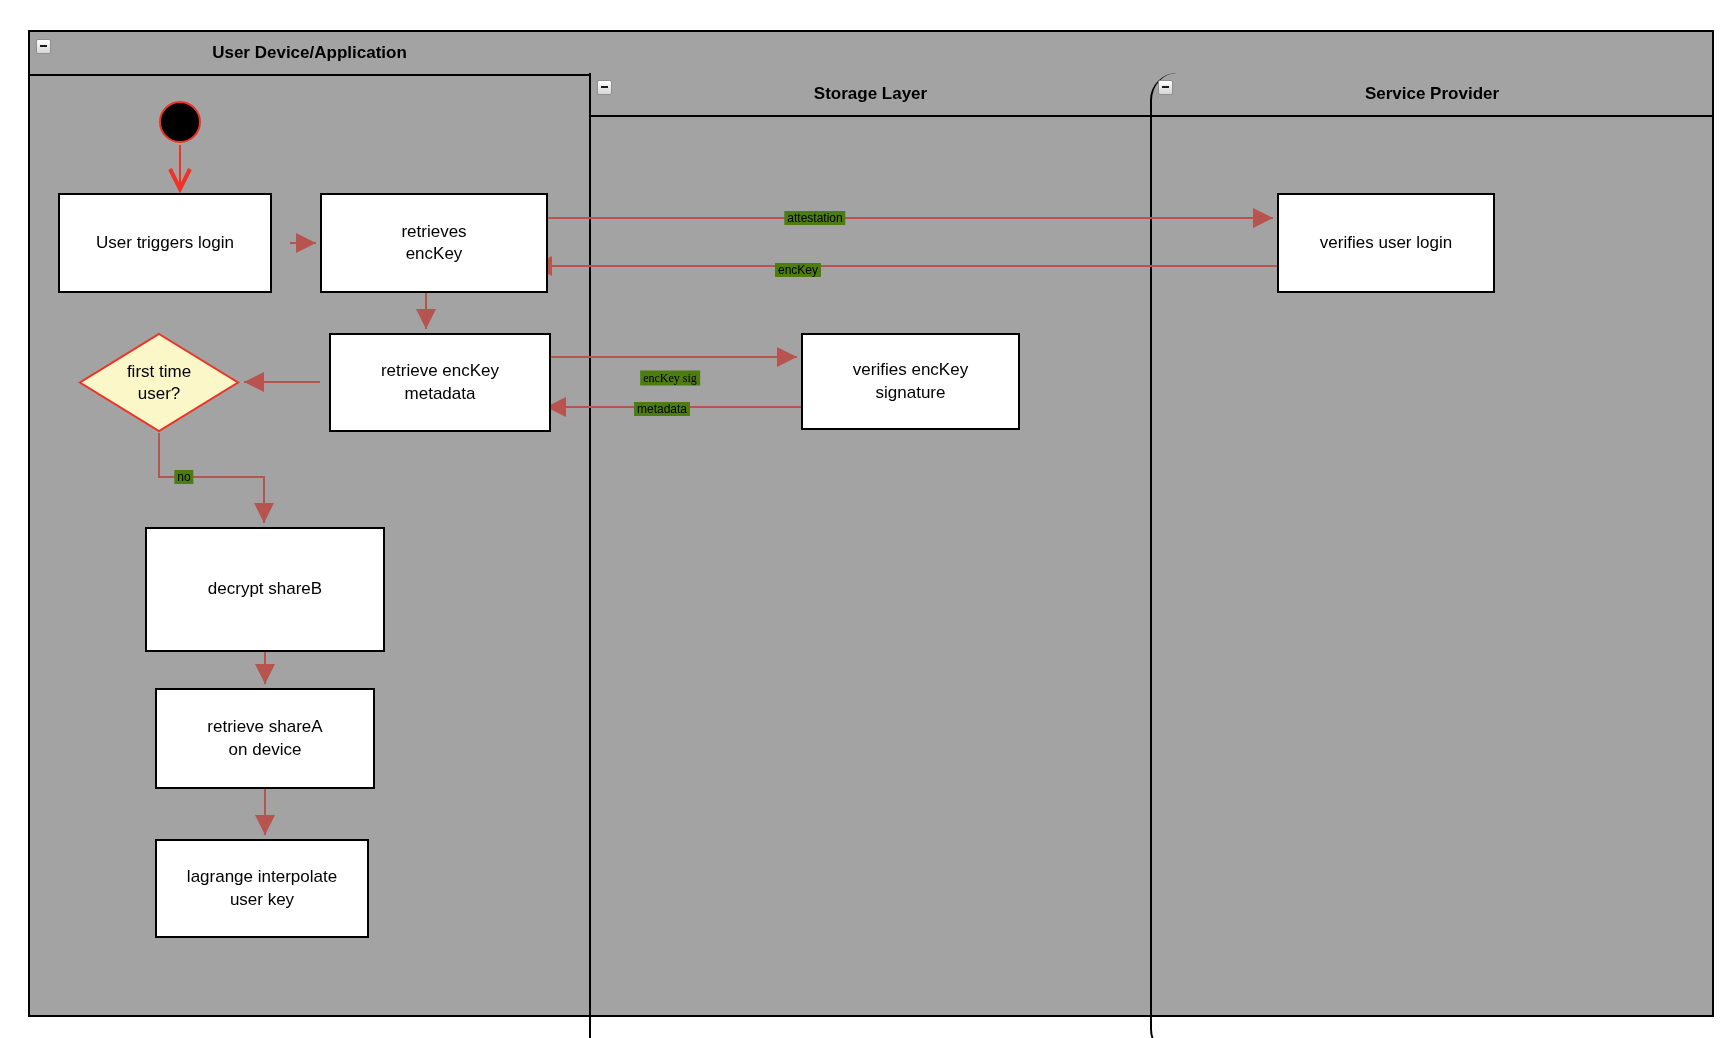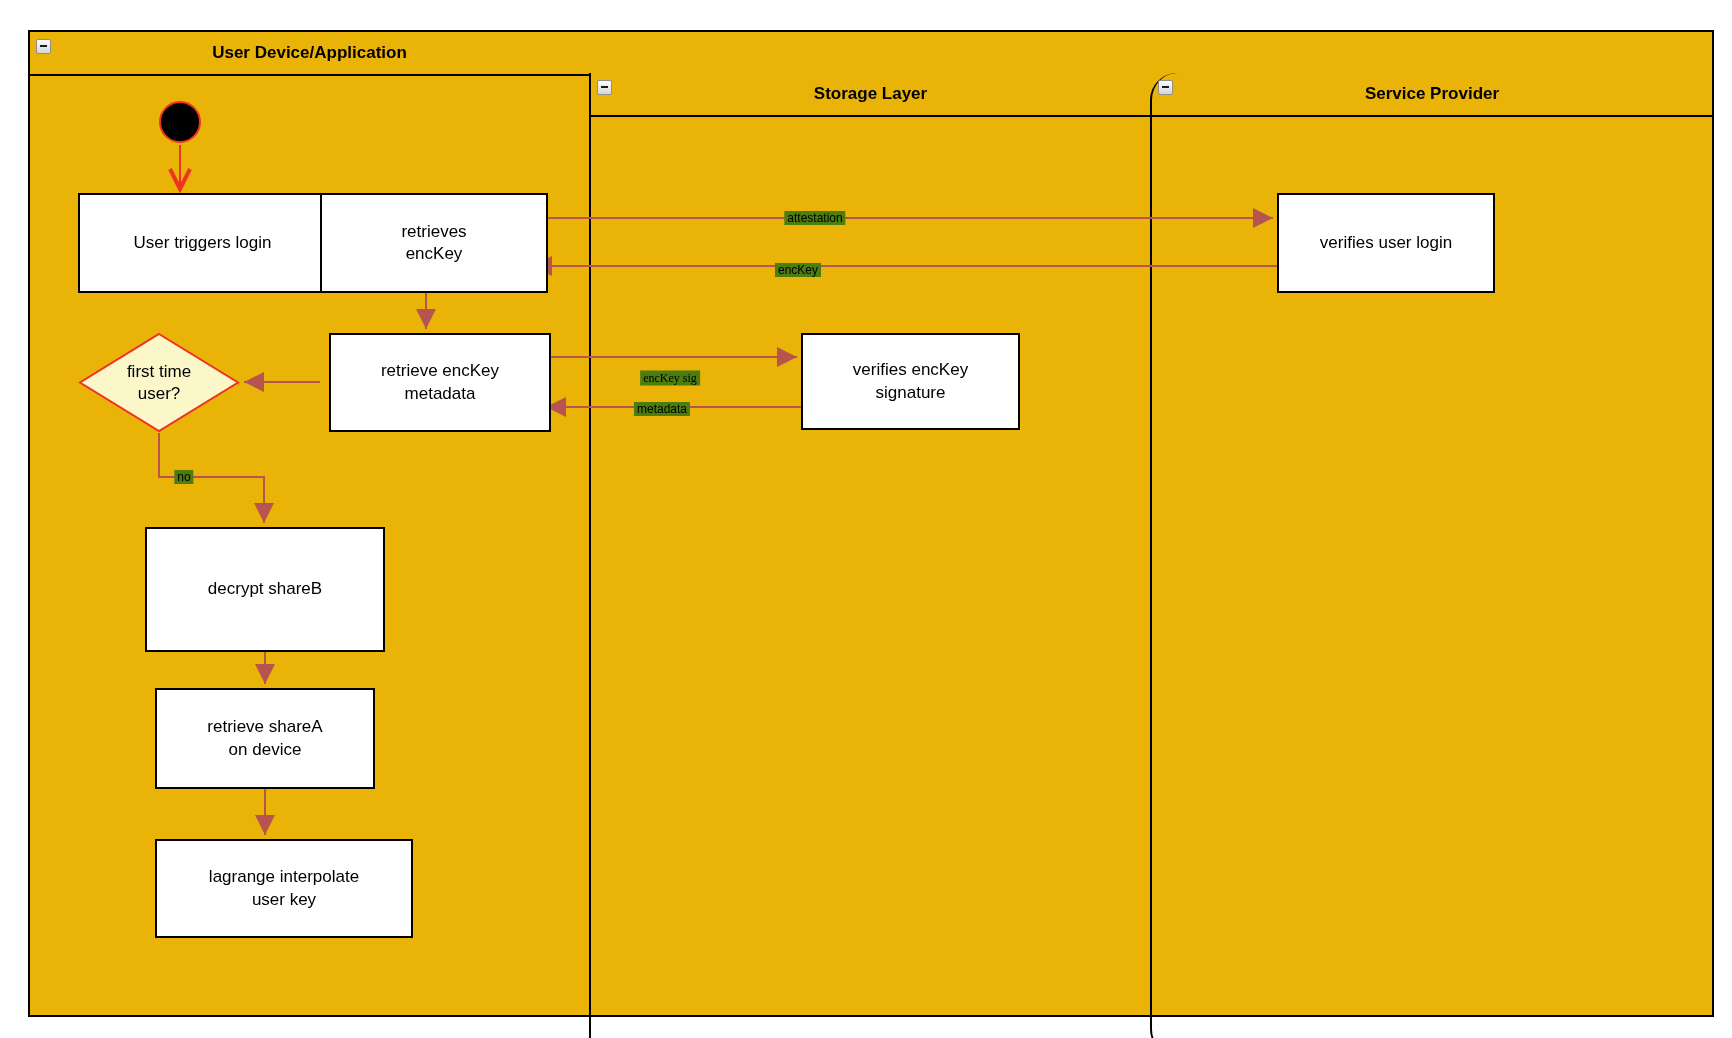--- a/index.html
+++ b/index.html
@@ -9,21 +9,21 @@
     background:#ffffff;
     font-family:"Liberation Sans", sans-serif;
     overflow:hidden;
   }
   .pool{
     position:absolute;left:28px;top:30px;
     width:1682px;height:983px;
     border:2px solid #000;
     display:flex;
     box-sizing:content-box;
-    background:#eab308;
+    background:#a3a3a3;
   }
   .lane{position:relative;height:100%;}
   .lane+.lane{border-left:2px solid #000;margin-top:41px;}
   .lane-header{
     height:42px;
     border-bottom:2px solid #000;
     display:flex;align-items:center;justify-content:center;
     font-weight:bold;font-size:17px;color:#000;
     position:relative;
   }
@@ -123,21 +123,21 @@
     <path d="M542,357 L797,357" stroke="#B85450" stroke-width="2" fill="none" marker-end="url(#mBrown)"></path>
     <path d="M801,407 L546,407" stroke="#B85450" stroke-width="2" fill="none" marker-end="url(#mBrown)"></path>
     <path d="M320,382 L244,382" stroke="#B85450" stroke-width="2" fill="none" marker-end="url(#mBrown)"></path>
     <path d="M159,433 L159,477 L264,477 L264,523" stroke="#B85450" stroke-width="2" fill="none" marker-end="url(#mBrown)"></path>
     <path d="M265,627 L265,684" stroke="#B85450" stroke-width="2" fill="none" marker-end="url(#mBrown)"></path>
     <path d="M265,789 L265,835" stroke="#B85450" stroke-width="2" fill="none" marker-end="url(#mBrown)"></path>
   </svg>
 
   <div class="start-node"></div>
 
-  <div class="node" style="left:78px;top:193px;width:249px;height:100px;">
+  <div class="node" style="left:58px;top:193px;width:214px;height:100px;">
     <span>User triggers login</span>
   </div>
 
   <div class="node" style="left:320px;top:193px;width:228px;height:100px;">
     <span>retrieves
 encKey</span>
   </div>
 
   <div class="node" style="left:1277px;top:193px;width:218px;height:100px;">
     <span>verifies user login</span>
@@ -163,21 +163,21 @@
 
   <div class="node" style="left:145px;top:527px;width:240px;height:125px;">
     <span>decrypt shareB</span>
   </div>
 
   <div class="node" style="left:155px;top:688px;width:220px;height:101px;">
     <span>retrieve shareA
 on device</span>
   </div>
 
-  <div class="node" style="left:155px;top:839px;width:258px;height:99px;">
+  <div class="node" style="left:155px;top:839px;width:214px;height:99px;">
     <span>lagrange interpolate
 user key</span>
   </div>
 
   <div class="edge-label" style="left:815px;top:218px;">attestation</div>
   <div class="edge-label" style="left:798px;top:270px;">encKey</div>
   <div class="edge-label" style="left:670px;top:378px;font-family:Liberation Serif, serif;">encKey sig</div>
   <div class="edge-label" style="left:662px;top:409px;">metadata</div>
   <div class="edge-label" style="left:184px;top:477px;">no</div>
 

